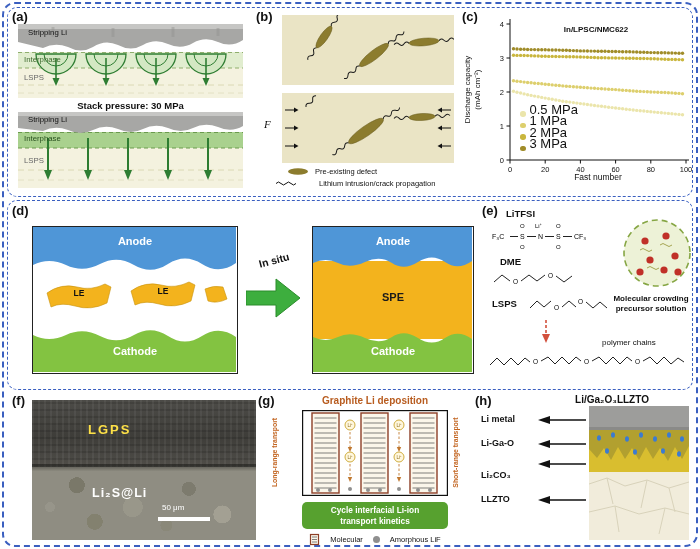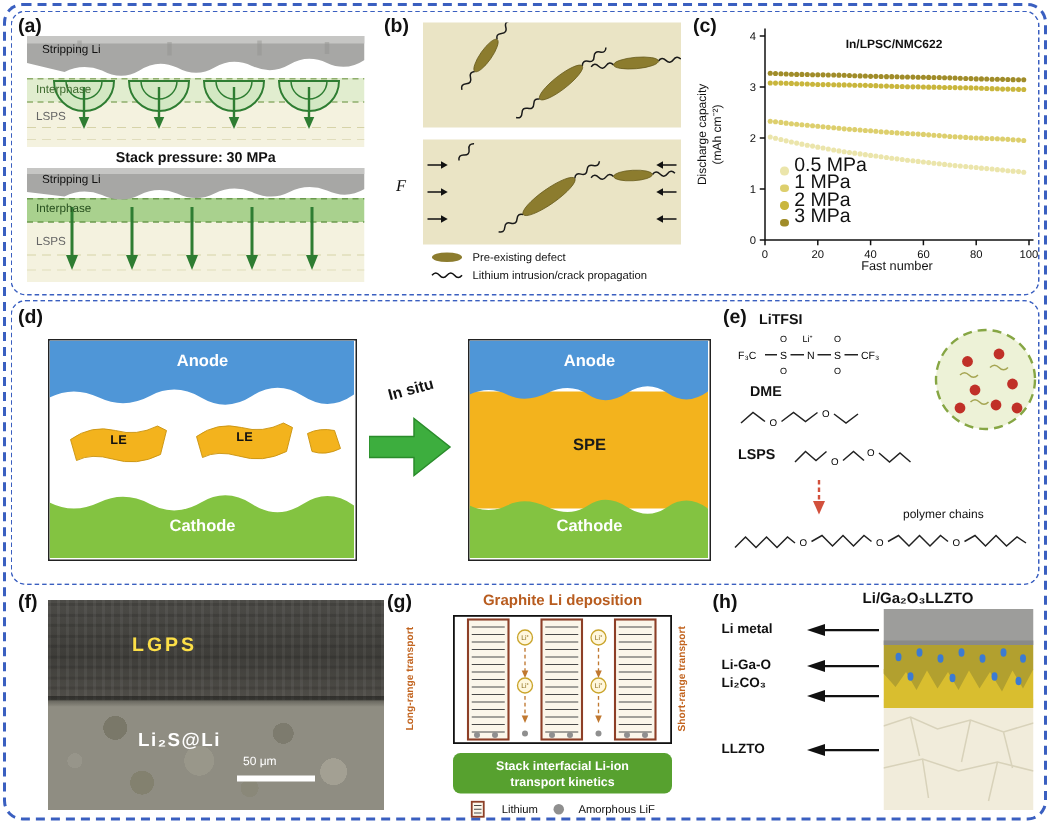--- a/index.html
+++ b/index.html
@@ -133,21 +133,21 @@
           <polygon points="160,50.5 160,55.5 155.5,53" fill="#111" stroke="none"></polygon>
       </g>
     </svg>
     <div class="abs" style="left:8px;top:108px;font-size:11px;font-style:italic;font-family:'Liberation Serif',serif">F</div>
     <div class="abs" style="left:30px;top:157px;display:flex;align-items:center;gap:5px">
       <svg width="24" height="9" viewBox="0 0 24 9">
           <ellipse cx="12" cy="4.5" rx="10" ry="3.2" fill="#8c7c2e"></ellipse>
         </svg>
       <span style="font-size:7.5px">Pre-existing defect</span>
     </div>
-    <div class="abs" style="left:30px;top:169px;display:flex;align-items:center;gap:5px">
+    <div class="abs" style="left:18px;top:169px;display:flex;align-items:center;gap:21px">
       <svg width="24" height="9" viewBox="0 0 24 9">
           <path d="M2,4.5 q2.5,-3 5,0 t5,0 t5,0 t5,0" fill="none" stroke="#111" stroke-width="1"></path>
         </svg>
       <span style="font-size:7.5px">Lithium intrusion/crack propagation</span>
     </div>
   </section>
 
   <section class="abs" style="left:462px;top:10px;width:231px;height:186px">
     <div class="abs plab" style="left:0;top:0">(c)</div>
     <svg id="chart-svg" class="abs" style="left:12px;top:2px" width="218" height="176" viewBox="0 0 218 176">
@@ -462,20 +462,24 @@
       <path d="M40,29 q3,-3 6,0 t6,0" fill="none" stroke="#a5a552" stroke-width="1"></path>
       <path d="M27,52 q3,-3 6,0 t6,0" fill="none" stroke="#a5a552" stroke-width="1"></path>
       <circle cx="25" cy="25" r="3.6" fill="#c03028"></circle>
       <circle cx="46" cy="20" r="3.6" fill="#c03028"></circle>
       <circle cx="55" cy="40" r="3.6" fill="#c03028"></circle>
       <circle cx="30" cy="44" r="3.6" fill="#c03028"></circle>
       <circle cx="44" cy="54" r="3.6" fill="#c03028"></circle>
       <circle cx="20" cy="56" r="3.6" fill="#c03028"></circle>
       <circle cx="58" cy="56" r="3.6" fill="#c03028"></circle>
     </svg>
+    <div class="abs ctr bold" style="left:126px;top:92px;width:86px;font-size:8px;line-height:1.25">
+      <div>Molecular crowding</div>
+      <div>precursor solution</div>
+    </div>
     <div class="abs bold" style="left:10px;top:96px;font-size:9.5px">LSPS</div>
     <svg class="abs" style="left:46px;top:90px" width="84" height="24" viewBox="0 0 84 24">
       <path d="M2,16 L9,9 L16,15 L23,9" fill="none" stroke="#222" stroke-width="1"></path>
       <text x="26" y="18" font-size="6.5">O</text>
       <path d="M34,15 L41,9 L48,15" fill="none" stroke="#222" stroke-width="1"></path>
       <text x="50" y="12" font-size="6.5">O</text>
       <path d="M58,10 L65,16 L72,10 L79,16" fill="none" stroke="#222" stroke-width="1"></path>
     </svg>
     <svg class="abs" style="left:56px;top:116px" width="16" height="28" viewBox="0 0 16 28">
       <line x1="8" y1="2" x2="8" y2="18" stroke="#d2503c" stroke-width="1.6" stroke-dasharray="3 2"></line>
@@ -544,48 +548,48 @@
           <circle cx="66" cy="80" r="2"></circle>
         <circle cx="78" cy="80" r="2"></circle>
           <circle cx="97" cy="79" r="2"></circle>
         <circle cx="116" cy="80" r="2"></circle>
           <circle cx="128" cy="80" r="2"></circle>
       </g>
     </svg>
     <div class="vtext" style="left:-30px;top:55px">Long-range transport</div>
     <div class="vtext" style="left:151px;top:55px">Short-range transport</div>
     <div class="abs ctr bold white" style="left:44px;top:108px;width:146px;height:27px;background:#57a12f;border-radius:5px;display:flex;flex-direction:column;justify-content:center;align-items:center;font-size:8.3px;line-height:1.25">
-      <span>Stack interfacial Li-ion</span>
+      <span>Cycle interfacial Li-ion</span>
       <span>transport kinetics</span>
     </div>
     <div class="abs" style="left:44px;top:139px;width:146px;display:flex;justify-content:center;align-items:center;gap:10px;font-size:7.5px">
       <svg width="11" height="13" viewBox="0 0 11 13">
           <rect x="1.5" y="1.5" width="8" height="10" fill="#fbf6ea" stroke="#8d3f27" stroke-width="1.2"></rect>
           <path d="M3,4 h5 M3,6.5 h5 M3,9 h5" stroke="#4a4a4a" stroke-width="0.7"></path>
         </svg>
-      <span>Lithium</span>
+      <span>Molecular</span>
       <span style="width:7px;height:7px;border-radius:50%;background:#8f8f8f;display:inline-block"></span>
       <span>Amorphous LiF</span>
     </div>
   </section>
 
   <section class="abs" style="left:475px;top:394px;width:220px;height:152px">
     <div class="abs plab" style="left:0;top:0">(h)</div>
     <div class="abs ctr bold" style="left:62px;top:0;width:150px;font-size:10px">Li/Ga₂O₃LLZTO</div>
     <div class="abs bold" style="left:6px;top:20px;width:56px;font-size:9px">Li metal</div>
     <svg class="abs" style="left:62px;top:20px" width="50" height="12" viewBox="0 0 50 12">
         <line x1="12" y1="6" x2="49" y2="6" stroke="#111" stroke-width="1.5"></line>
         <polygon points="1,6 13,2 13,10" fill="#111"></polygon>
       </svg>
     <div class="abs bold" style="left:6px;top:44px;width:56px;font-size:9px">Li-Ga-O</div>
     <svg class="abs" style="left:62px;top:44px" width="50" height="12" viewBox="0 0 50 12">
         <line x1="12" y1="6" x2="49" y2="6" stroke="#111" stroke-width="1.5"></line>
         <polygon points="1,6 13,2 13,10" fill="#111"></polygon>
       </svg>
-    <div class="abs bold" style="left:6px;top:56px;width:56px;font-size:9px">Li₂CO₃</div>
+    <div class="abs bold" style="left:6px;top:76px;width:56px;font-size:9px">Li₂CO₃</div>
     <svg class="abs" style="left:62px;top:64px" width="50" height="12" viewBox="0 0 50 12">
         <line x1="12" y1="6" x2="49" y2="6" stroke="#111" stroke-width="1.5"></line>
         <polygon points="1,6 13,2 13,10" fill="#111"></polygon>
       </svg>
     <div class="abs bold" style="left:6px;top:100px;width:56px;font-size:9px">LLZTO</div>
     <svg class="abs" style="left:62px;top:100px" width="50" height="12" viewBox="0 0 50 12">
         <line x1="12" y1="6" x2="49" y2="6" stroke="#111" stroke-width="1.5"></line>
         <polygon points="1,6 13,2 13,10" fill="#111"></polygon>
       </svg>
     <svg class="abs" style="left:114px;top:12px" width="100" height="134" viewBox="0 0 100 134">

